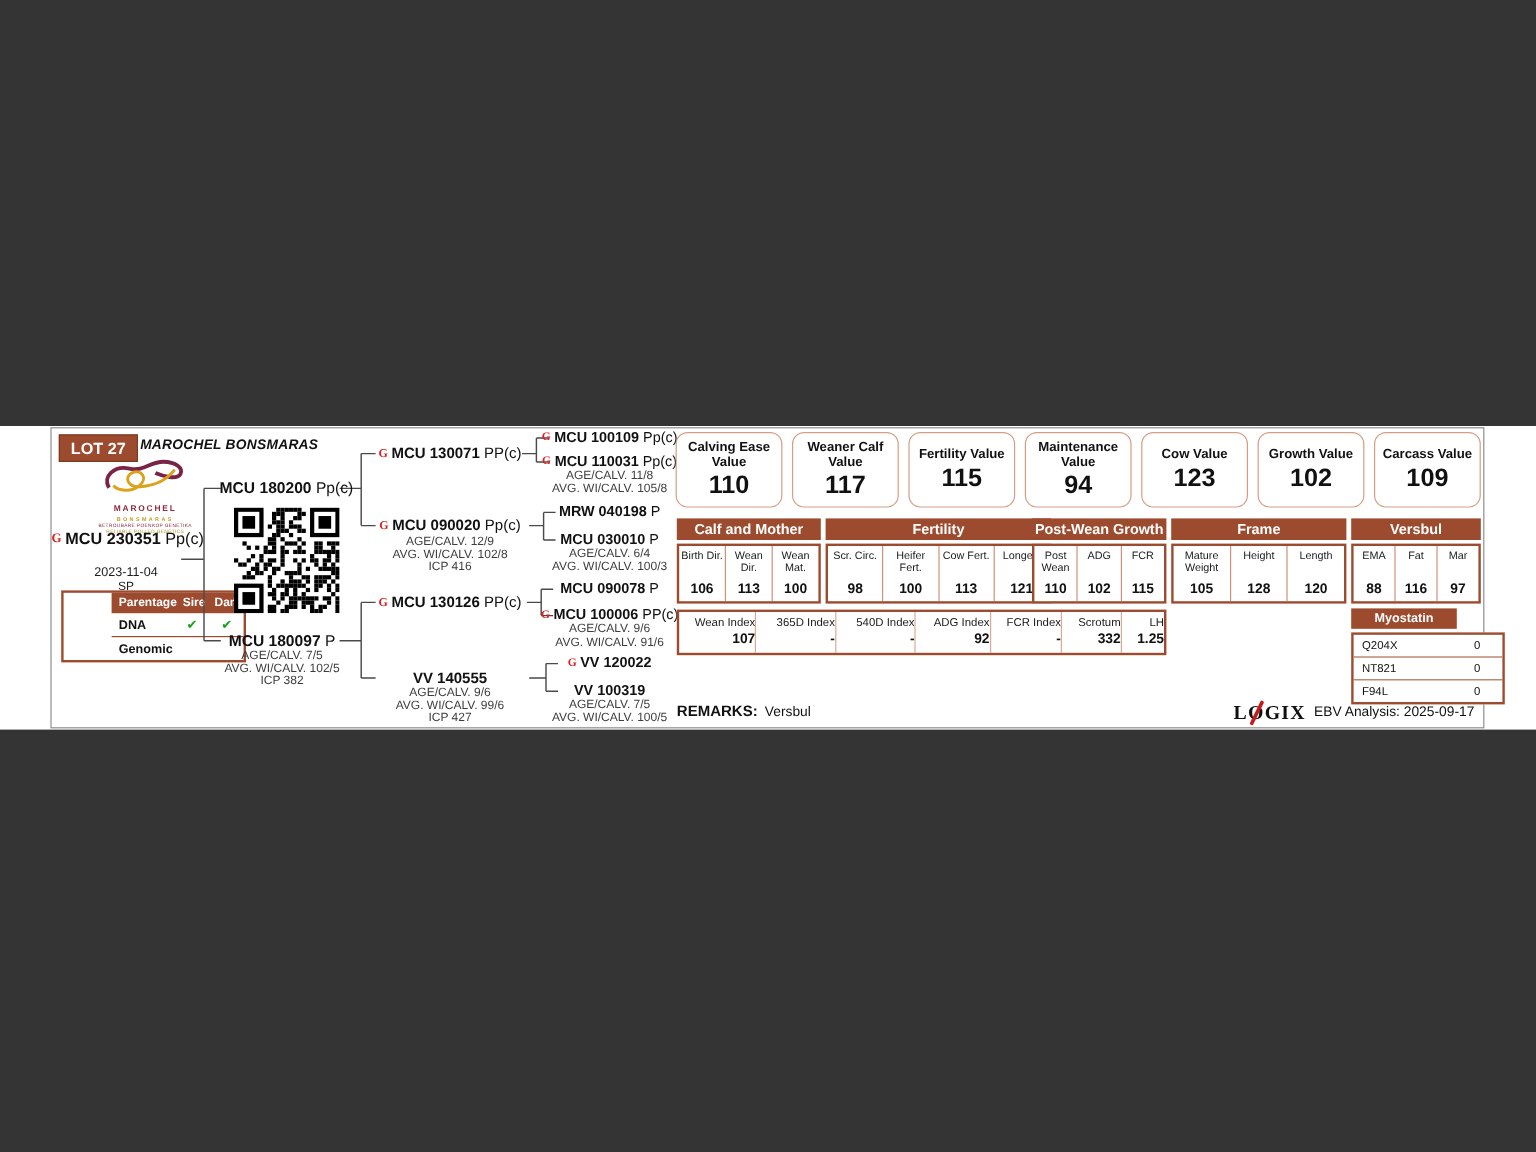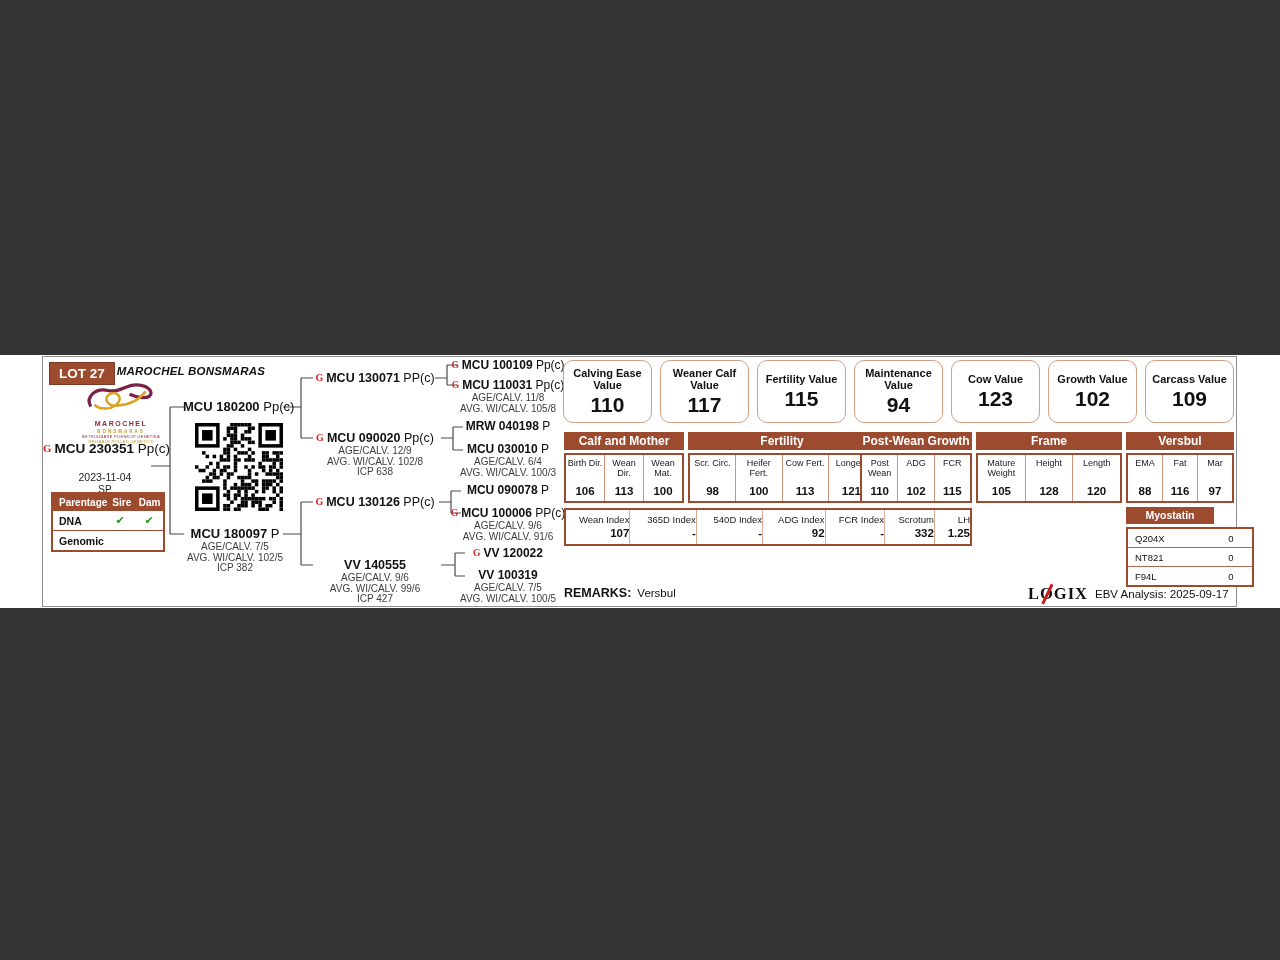--- a/index.html
+++ b/index.html
@@ -26,21 +26,21 @@
   .animal-block{position:absolute;left:0;top:84px;width:124px;text-align:center;}
   .a-name{font-size:13.5px;font-weight:bold;white-space:nowrap;}
   .a-date{font-size:10.5px;margin-top:15px;color:#1c1c1c;}
   .a-status{font-size:10px;margin-top:1px;color:#1c1c1c;}
 
   
   .gicon{font-family:"Liberation Serif","DejaVu Serif",serif;font-weight:bold;color:#d92121;
          font-size:.8em;margin-right:3px;vertical-align:1px;}
 
   
-  .ptable{position:absolute;left:8px;top:135px;width:110px;border:2px solid #9d4b2f;background:#fff;}
+  .ptable{position:absolute;left:8px;top:135px;width:110px;border:2px solid #9d4b2f;background:#fff;padding-left:40px;}
   .p-head{height:17px;background:#9d4b2f;color:#fff;font-size:10px;font-weight:bold;
           display:flex;align-items:center;}
   .p-head .pt{flex:1;padding-left:6px;text-align:left;}
   .p-col{width:30px;text-align:center;}
   .p-col2{width:28px;text-align:center;}
   .p-row{height:19px;display:flex;align-items:center;}
   .p-row + .p-row{border-top:1.5px solid #9d4b2f;}
   .p-label{flex:1;padding-left:6px;font-size:10.5px;font-weight:bold;}
   .pcheck{color:#18a018;font-weight:bold;font-size:11px;}
 
@@ -398,21 +398,21 @@
     </div>
 
     <div class="node g3" style="left:268px;top:14px;width:128px;">
       <div class="nm"><span class="gicon">G</span><span>MCU 130071</span> <span class="sx">PP(c)</span></div>
     </div>
 
     <div class="node g3" style="left:268px;top:74px;width:128px;">
       <div class="nm"><span class="gicon">G</span><span>MCU 090020</span> <span class="sx">Pp(c)</span></div>
       <div class="st">AGE/CALV. 12/9</div>
       <div class="st">AVG. WI/CALV. 102/8</div>
-      <div class="st">ICP 638</div>
+      <div class="st">ICP 416</div>
     </div>
 
     <div class="node g3" style="left:268px;top:138px;width:128px;">
       <div class="nm"><span class="gicon">G</span><span>MCU 130126</span> <span class="sx">PP(c)</span></div>
     </div>
 
     <div class="node g3" style="left:268px;top:201px;width:128px;">
       <div class="nm"><span>VV 140555</span><span class="sx"></span></div>
       <div class="st">AGE/CALV. 9/6</div>
       <div class="st">AVG. WI/CALV. 99/6</div>

